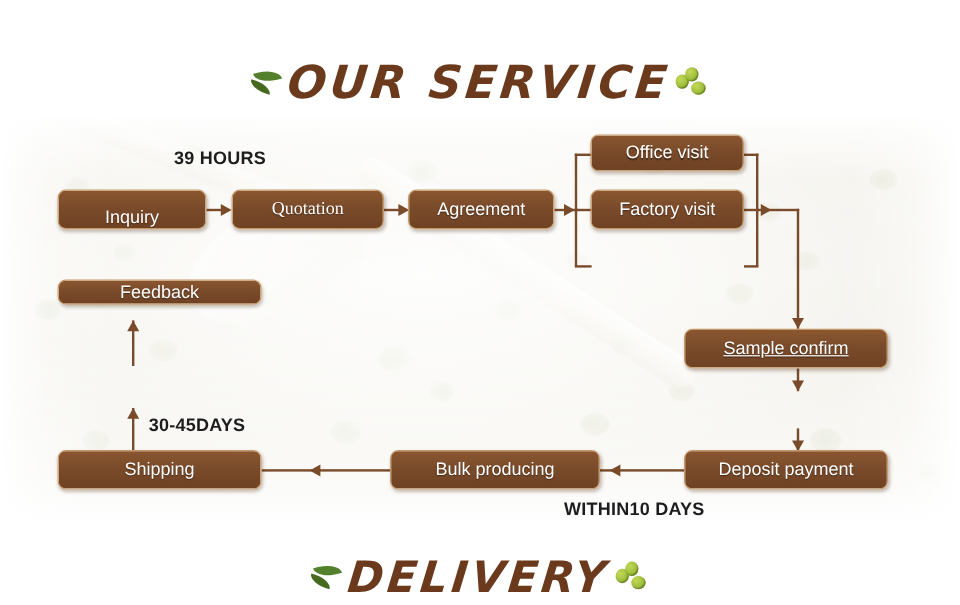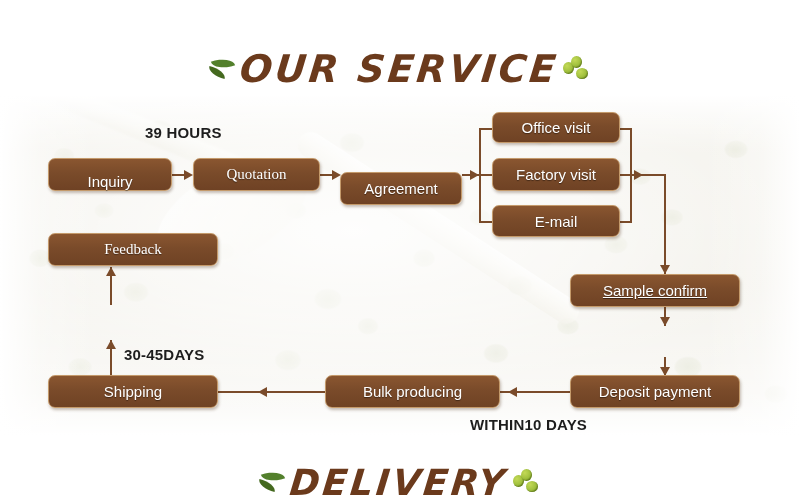--- a/index.html
+++ b/index.html
@@ -201,48 +201,45 @@
 
   <div class="ln v" style="left:110px;top:267px;height:38px;"></div>
   <div class="ar u" style="left:106px;top:267px;"></div>
 
   <div class="box" style="left:48px;top:158px;width:124px;height:33px;align-items:flex-end;">
     <span>Inquiry</span>
   </div>
   <div class="box" style="left:193px;top:158px;width:127px;height:33px;font-family:Liberation Serif, serif;">
     <span>Quotation</span>
   </div>
-  <div class="box" style="left:340px;top:158px;width:122px;height:33px;margin-top:14px;">
+  <div class="box" style="left:340px;top:158px;width:122px;height:33px;">
     <span>Agreement</span>
   </div>
 
   <div class="box" style="left:492px;top:112px;width:128px;height:31px;">
     <span>Office visit</span>
   </div>
   <div class="box" style="left:492px;top:158px;width:128px;height:33px;">
     <span>Factory visit</span>
   </div>
-  <div class="box" style="left:492px;top:205px;width:128px;height:32px;">
-    <span>E-mail</span>
-  </div>
 
   <div class="box" style="left:570px;top:274px;width:170px;height:33px;text-decoration:underline;">
     <span>Sample confirm</span>
   </div>
   <div class="box" style="left:570px;top:375px;width:170px;height:33px;">
     <span>Deposit payment</span>
   </div>
 
   <div class="box" style="left:325px;top:375px;width:175px;height:33px;">
     <span>Bulk producing</span>
   </div>
   <div class="box" style="left:48px;top:375px;width:170px;height:33px;">
     <span>Shipping</span>
   </div>
-  <div class="box" style="left:48px;top:233px;width:170px;height:33px;font-family:Liberation Serif, serif;">
+  <div class="box" style="left:48px;top:233px;width:170px;height:21px;">
     <span>Feedback</span>
   </div>
 
   <div class="cap" style="left:145px;top:124px;">39 HOURS</div>
   <div class="cap" style="left:124px;top:346px;">30-45DAYS</div>
   <div class="cap" style="left:470px;top:416px;">WITHIN10 DAYS</div>
 
 </div>
 
 </body></html>

